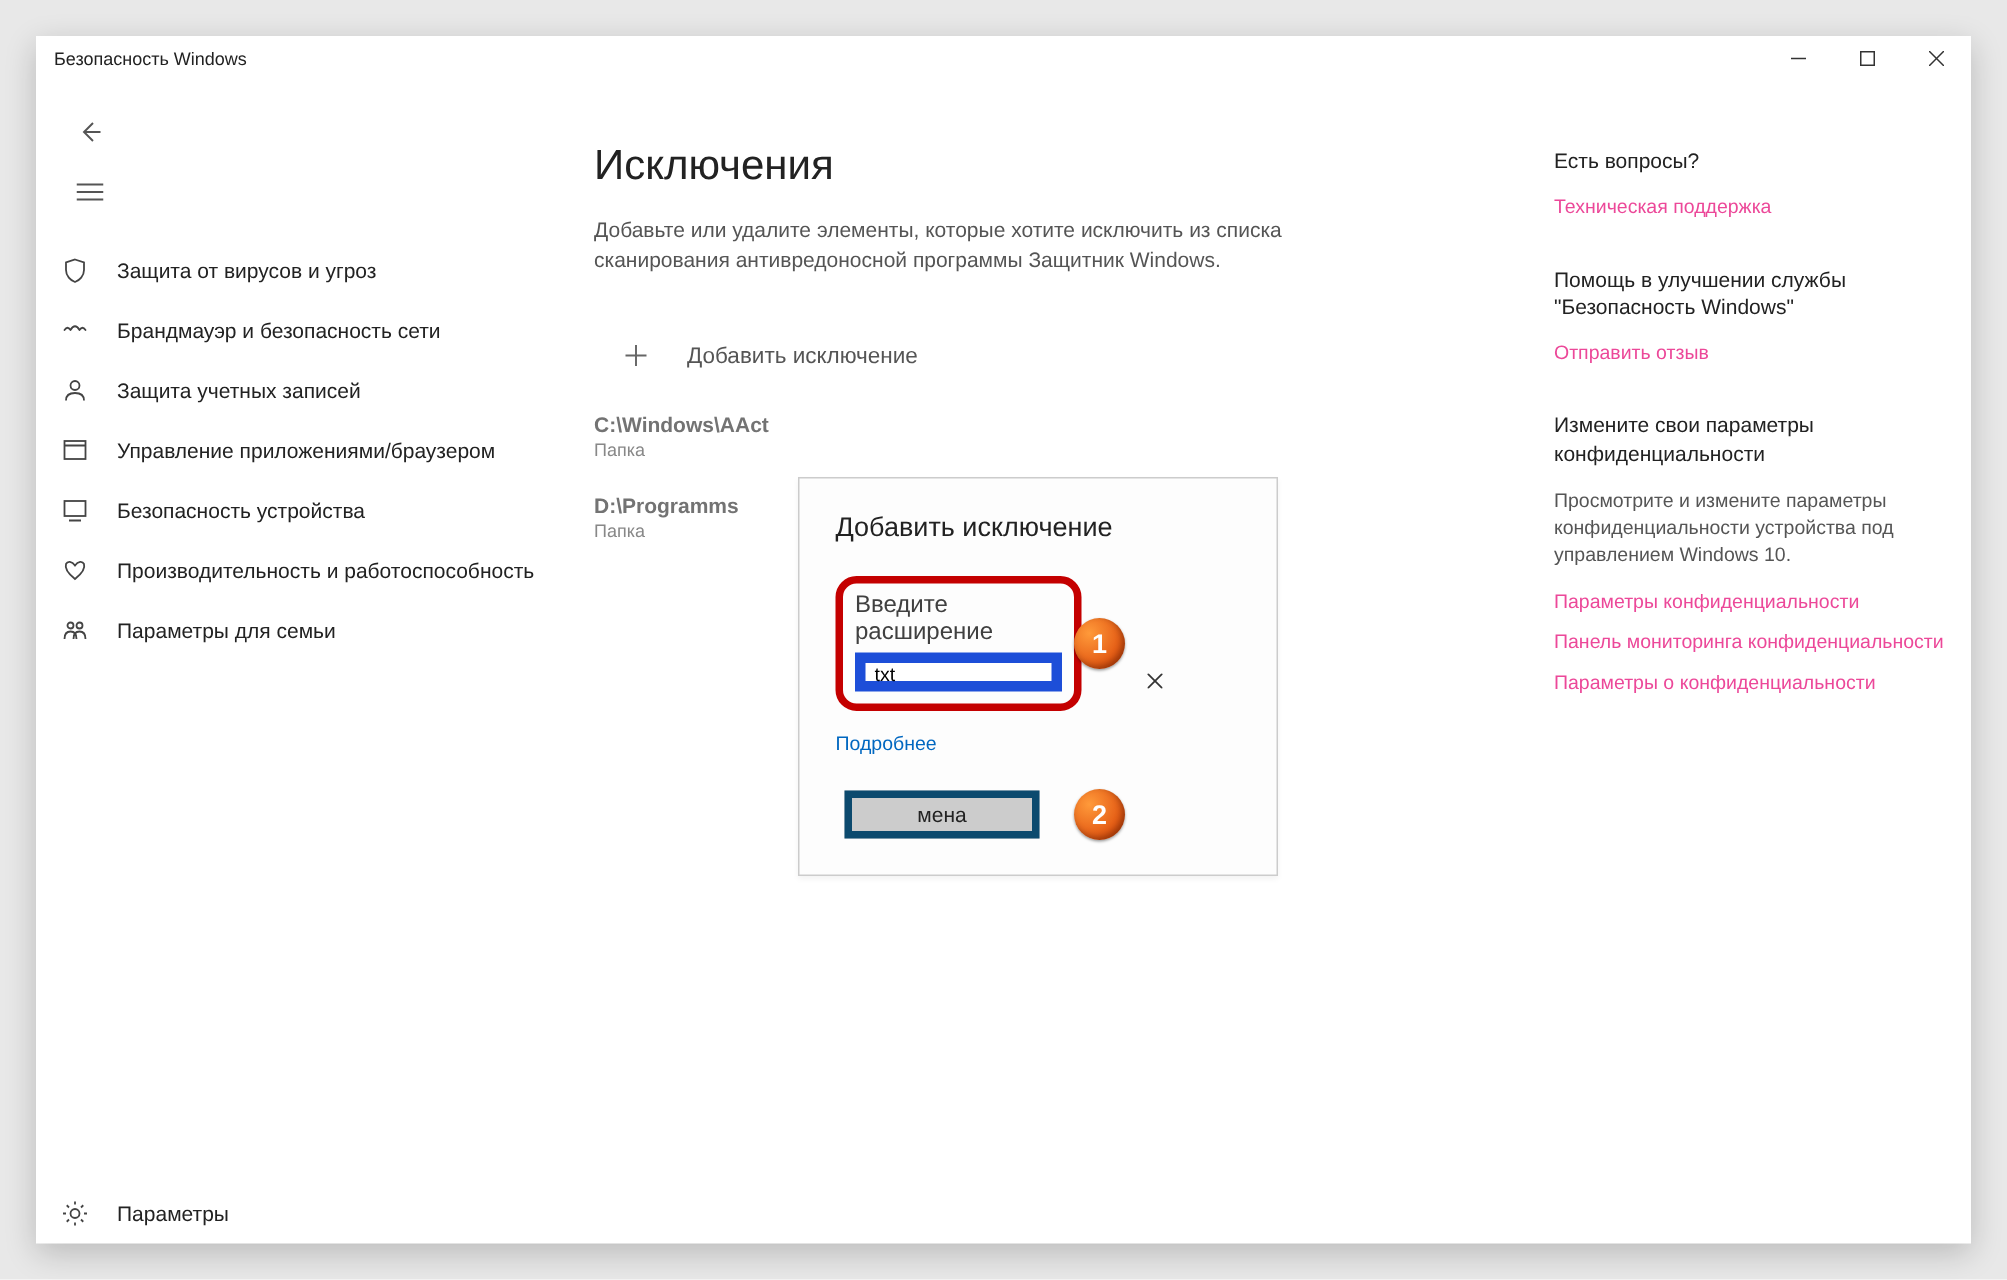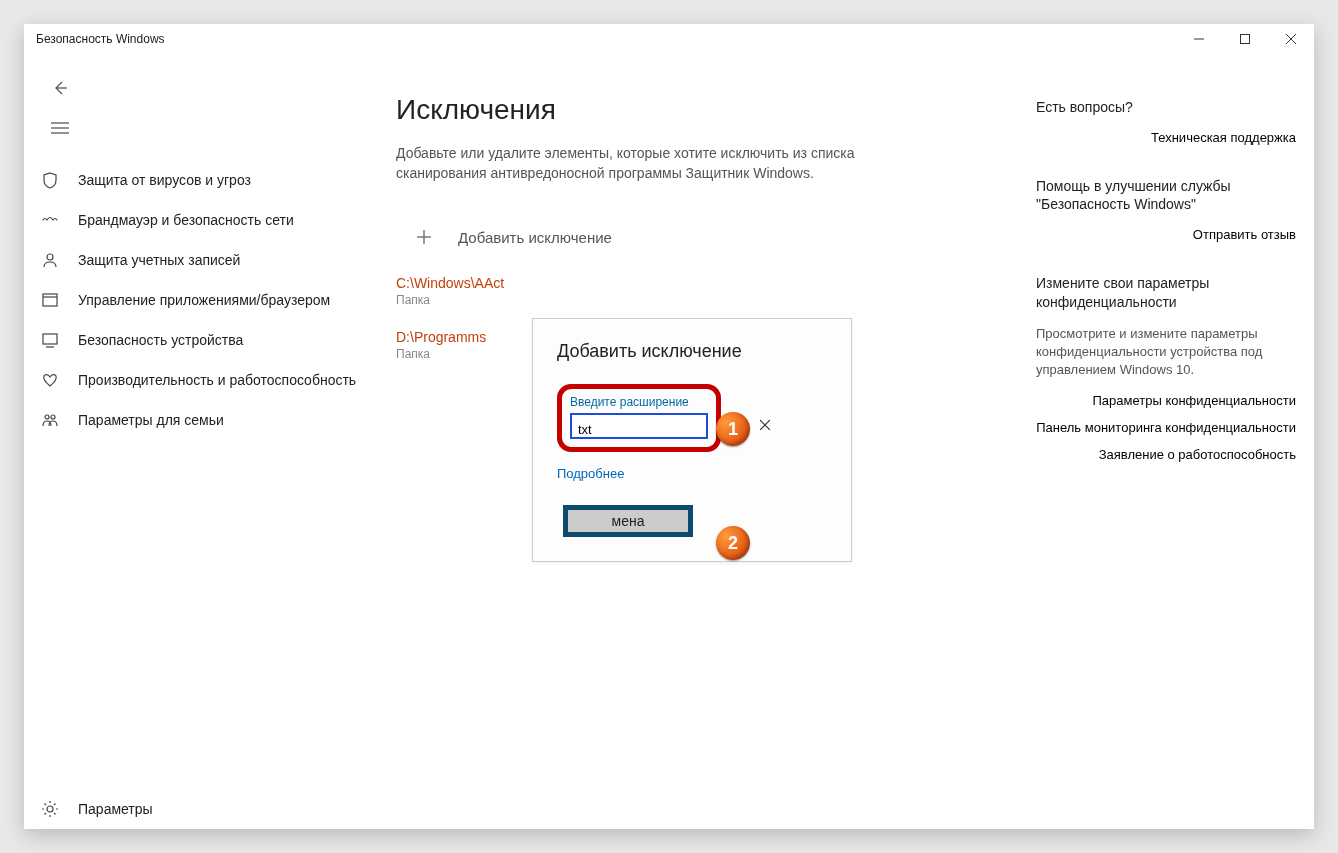--- a/index.html
+++ b/index.html
@@ -19,32 +19,32 @@
 .nav-item .ic svg { stroke:#444; stroke-width:1.2; fill:none; }
 .nav-bottom { margin-top:auto; }
 .main { flex:1; padding:40px 18px 20px 36px; position:relative; display:flex; }
 .content { width:620px; }
 h1 { font-size:28px; font-weight:400; color:#222; margin-bottom:18px; }
 .desc { font-size:14px; color:#555; line-height:1.4; margin-bottom:36px; max-width:500px; }
 .add-row { display:flex; align-items:center; gap:22px; padding:6px 0 6px 16px; font-size:15px; color:#555; }
 .plus-box { width:24px; height:24px; display:flex; align-items:center; justify-content:center; }
 .excl-list { margin-top:20px; }
 .excl-item { margin-bottom:22px; }
-.excl-path { font-size:14px; color:#c2410c; }
+.excl-path { font-size:14px; color:#737373;font-weight:bold; }
 .excl-type { font-size:12px; color:#888; margin-top:2px; }
 .aside { width:260px; margin-left:20px; padding-top:4px; }
 .aside-block { margin-bottom:30px; }
 .aside-title { font-size:14px; color:#222; margin-bottom:14px; line-height:1.3; }
 .aside-text { font-size:13px; color:#555; line-height:1.4; margin-bottom:14px; }
-.link { font-size:13px; color:#000000; cursor:pointer; display:block; margin-bottom:10px; line-height:1.3;text-align:right; }
+.link { font-size:13px; color:#ec4899; cursor:pointer; display:block; margin-bottom:10px; line-height:1.3; }
 .dialog { position:absolute; left:508px; top:294px; width:320px; background:#fdfdfd; border:1px solid #ccc; padding:22px 24px 24px; box-shadow:0 2px 4px rgba(0,0,0,.05); }
 .dialog-title { font-size:18px; font-weight:400; color:#222; margin-bottom:22px; }
 .input-group { border:5px solid #c40000; border-radius:14px; padding:6px 8px 8px; width:164px; position:relative; margin-bottom:14px; }
-.input-label { font-size:12px; color:#0369a1; margin-bottom:4px; }
-.input-wrap { border:2px solid #1d4ed8; height:26px; display:flex; align-items:flex-end; background:#fff; }
+.input-label { font-size:16px; color:#404040; margin-bottom:4px; }
+.input-wrap { border:7px solid #1d4ed8; height:26px; display:flex; align-items:flex-start; background:#fff; }
 .input-wrap input { flex:1; border:none; outline:none; font-size:13px; padding:0 6px; background:transparent; }
 .input-wrap .clear { width:24px; height:24px; display:flex; align-items:center; justify-content:center; cursor:pointer; }
 .more-link { font-size:13px; color:#0067c0; margin-bottom:24px; display:block; cursor:pointer; }
 .btn-row { display:flex; gap:0; align-items:center; position:relative; }
 .btn-group { border:5px solid #c40000; border-radius:14px; padding:4px; position:relative; }
 .btn { width:130px; height:32px; background:#ccc; border:1px solid #888; font-size:14px; color:#222; cursor:pointer; }
 .btn.cancel { background:#ccc; border:5px solid #0c4a6e; margin-left:6px; width:130px; }
 .badge { position:absolute; width:34px; height:34px; border-radius:50%; background:radial-gradient(circle at 30% 30%, #ff9a3a, #d53900); color:#fff; font-weight:700; font-size:18px; display:flex; align-items:center; justify-content:center; box-shadow:inset -2px -2px 4px rgba(0,0,0,.3), 0 1px 2px rgba(0,0,0,.4); }
 .badge.b1 { left:692px; top:388px; }
 .badge.b2 { left:692px; top:502px; }
@@ -203,21 +203,21 @@
         </div>
         <div class="aside-block">
           <div class="aside-title">Помощь в улучшении службы "Безопасность Windows"</div>
           <a class="link">Отправить отзыв</a>
         </div>
         <div class="aside-block">
           <div class="aside-title">Измените свои параметры конфиденциальности</div>
           <div class="aside-text">Просмотрите и измените параметры конфиденциальности устройства под управлением Windows 10.</div>
           <a class="link">Параметры конфиденциальности</a>
           <a class="link">Панель мониторинга конфиденциальности</a>
-          <a class="link">Заявление о работоспособность</a>
+          <a class="link">Параметры о конфиденциальности</a>
         </div>
       </div>
     </div>
   </div>
 
   <div class="dialog">
     <div class="dialog-title">Добавить исключение</div>
     <div class="input-group">
       <div class="input-label">Введите расширение</div>
       <div class="input-wrap">

